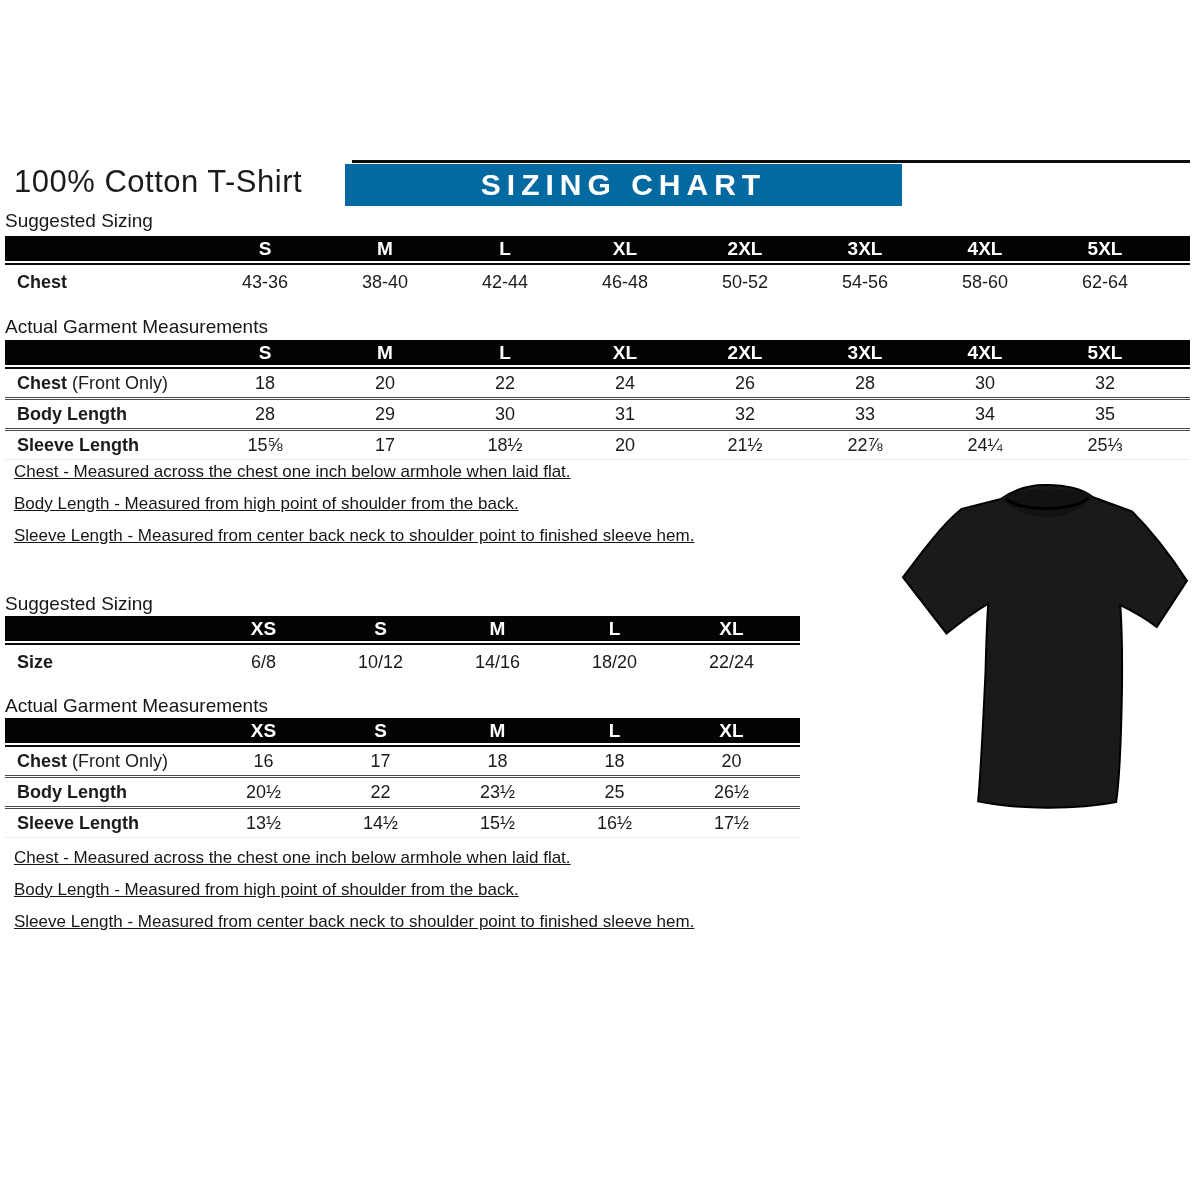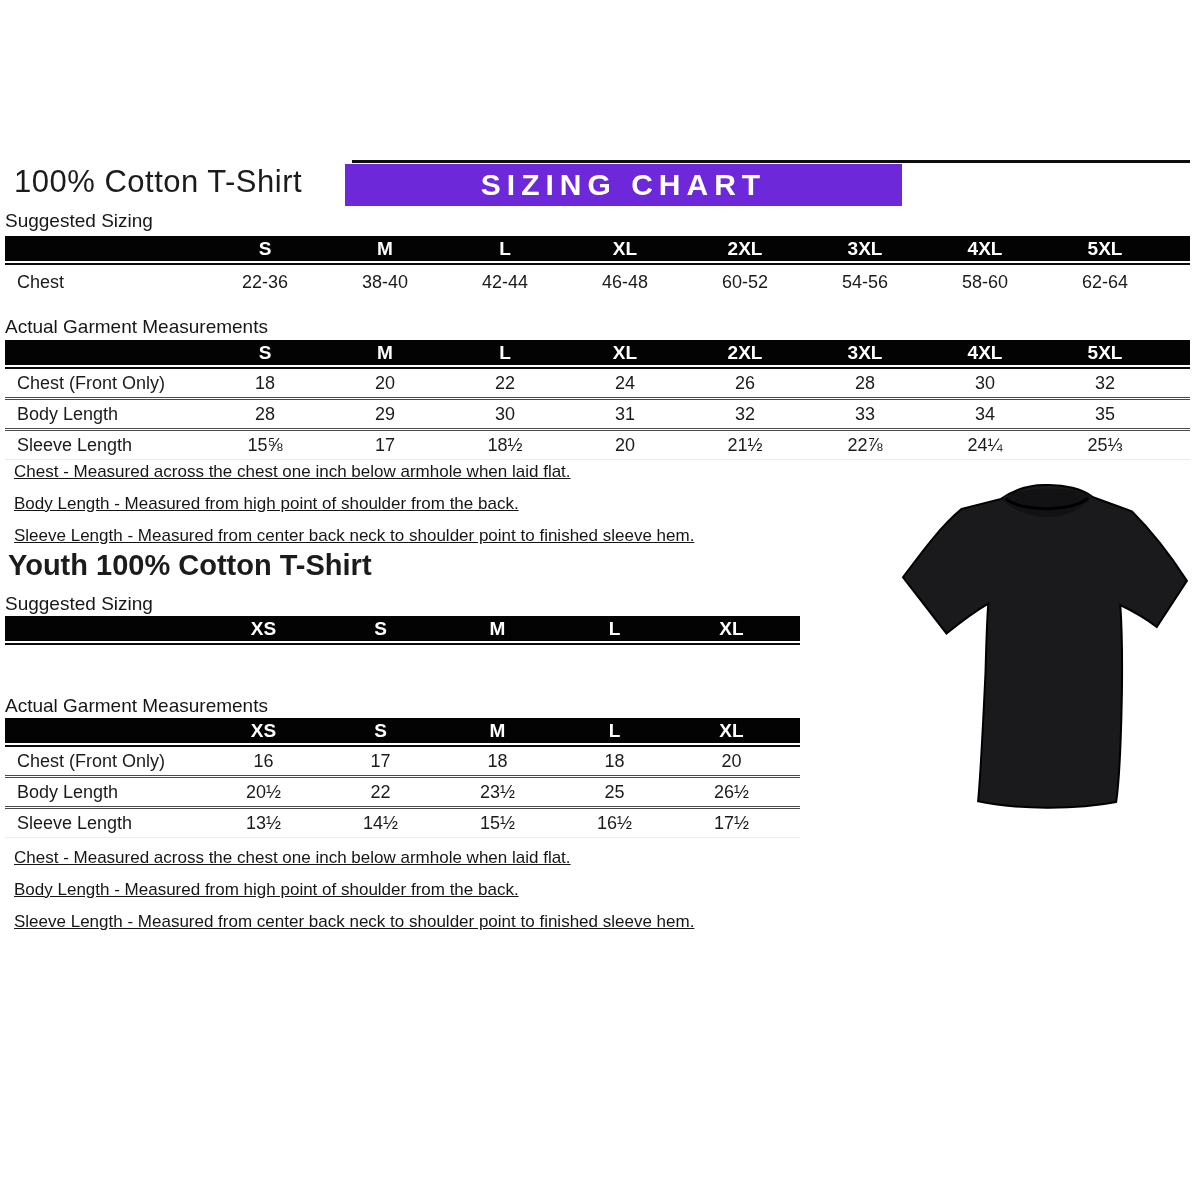--- a/index.html
+++ b/index.html
@@ -8,40 +8,40 @@
 
   .abs{position:absolute;}
 
   
   .adult-title{left:14px;top:164px;font-size:31px;font-weight:400;letter-spacing:0.5px;}
   .youth-title{left:8px;top:549px;font-size:29px;font-weight:700;}
   .sec-label{font-size:19px;color:#171717;text-align:center;}
 
   
   .top-rule{left:352px;top:160px;width:838px;height:3px;background:#0e0e0e;}
-  .banner{left:345px;top:164px;width:557px;height:42px;background:#6d28d9;color:#fff;
+  .banner{left:345px;top:164px;width:557px;height:42px;background:#0369a1;color:#fff;
           display:flex;align-items:center;justify-content:center;
           font-size:30px;font-weight:800;letter-spacing:6px;}
 
   
   .tbl{left:5px;}
   .tbl-a{width:1185px;}
   .tbl-y{width:795px;}
   .g{display:grid;align-items:center;}
   .tbl-a .g{grid-template-columns:200px repeat(8,120px) 1fr;}
   .tbl-y .g{grid-template-columns:200px repeat(5,117px) 1fr;}
   .bar{background:#030303;height:25px;}
   .hc{color:#fff;font-weight:700;font-size:19px;text-align:center;}
   .hrule{height:2px;background:#0a0a0a;margin-top:2px;}
   .vrow{height:28px;}
   .vrow.tall{height:34px;}
   .vrow + .vrow{border-top:3px double #4a4a4a;}
   .vc{font-size:18px;text-align:center;white-space:nowrap;}
   .vc.first{text-align:left;padding-left:12px;}
-  .b{font-weight:400;}
+  .b{font-weight:700;}
   .tbl-bottom{border-bottom:1px solid #ececec;}
 
   
   .notes{font-size:17px;line-height:32px;color:#161616;text-decoration:underline;}
 
   
   .tshirt{left:892px;top:472px;width:302px;height:364px;transform:rotate(1.5deg);}
 </style>
 </head>
 <body>
@@ -62,25 +62,25 @@
       <div class="hc">XL</div>
       <div class="hc">2XL</div>
       <div class="hc">3XL</div>
       <div class="hc">4XL</div>
       <div class="hc">5XL</div>
       <div class="hc"></div>
     </div>
     <div class="hrule"></div>
     <div class="g vrow tall">
       <div class="vc first"><span class="b">Chest</span></div>
-      <div class="vc">22-36</div>
+      <div class="vc">43-36</div>
       <div class="vc">38-40</div>
       <div class="vc">42-44</div>
       <div class="vc">46-48</div>
-      <div class="vc">60-52</div>
+      <div class="vc">50-52</div>
       <div class="vc">54-56</div>
       <div class="vc">58-60</div>
       <div class="vc">62-64</div>
       <div class="vc"></div>
     </div>
   </div>
 
   <div class="abs sec-label" style="left:5px;top:316px;">Actual Garment Measurements</div>
   <div class="abs tbl tbl-a tbl-bottom" style="top:340px;">
     <div class="g bar">
@@ -133,34 +133,42 @@
       <div class="vc"></div>
     </div>
   </div>
 
   <div class="abs notes" style="left:14px;top:456px;">
     <div>Chest - Measured across the chest one inch below armhole when laid flat.</div>
     <div>Body Length - Measured from high point of shoulder from the back.</div>
     <div>Sleeve Length - Measured from center back neck to shoulder point to finished sleeve hem.</div>
   </div>
 
-  <div class="abs youth-title">Youth 100% Cotton T-Shirt</div>
 
   <div class="abs sec-label" style="left:5px;top:593px;">Suggested Sizing</div>
   <div class="abs tbl tbl-y" style="top:616px;">
     <div class="g bar">
       <div class="hc"></div>
       <div class="hc">XS</div>
       <div class="hc">S</div>
       <div class="hc">M</div>
       <div class="hc">L</div>
       <div class="hc">XL</div>
       <div class="hc"></div>
     </div>
     <div class="hrule"></div>
+    <div class="g vrow tall">
+      <div class="vc first"><span class="b">Size</span></div>
+      <div class="vc">6/8</div>
+      <div class="vc">10/12</div>
+      <div class="vc">14/16</div>
+      <div class="vc">18/20</div>
+      <div class="vc">22/24</div>
+      <div class="vc"></div>
+    </div>
   </div>
 
   <div class="abs sec-label" style="left:5px;top:695px;">Actual Garment Measurements</div>
   <div class="abs tbl tbl-y tbl-bottom" style="top:718px;">
     <div class="g bar">
       <div class="hc"></div>
       <div class="hc">XS</div>
       <div class="hc">S</div>
       <div class="hc">M</div>
       <div class="hc">L</div>

